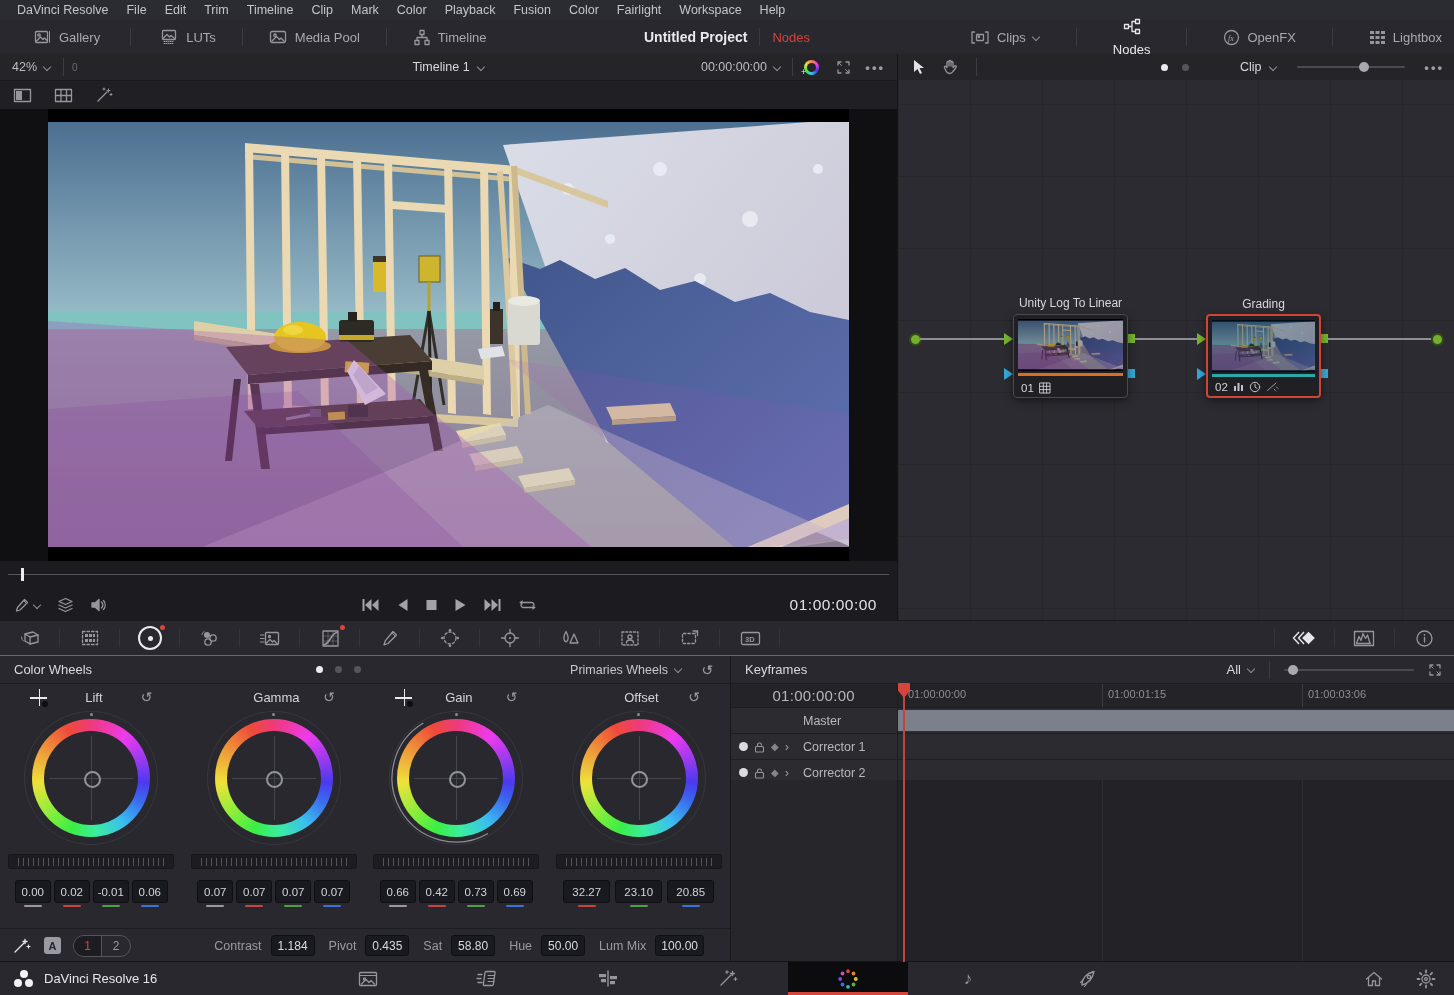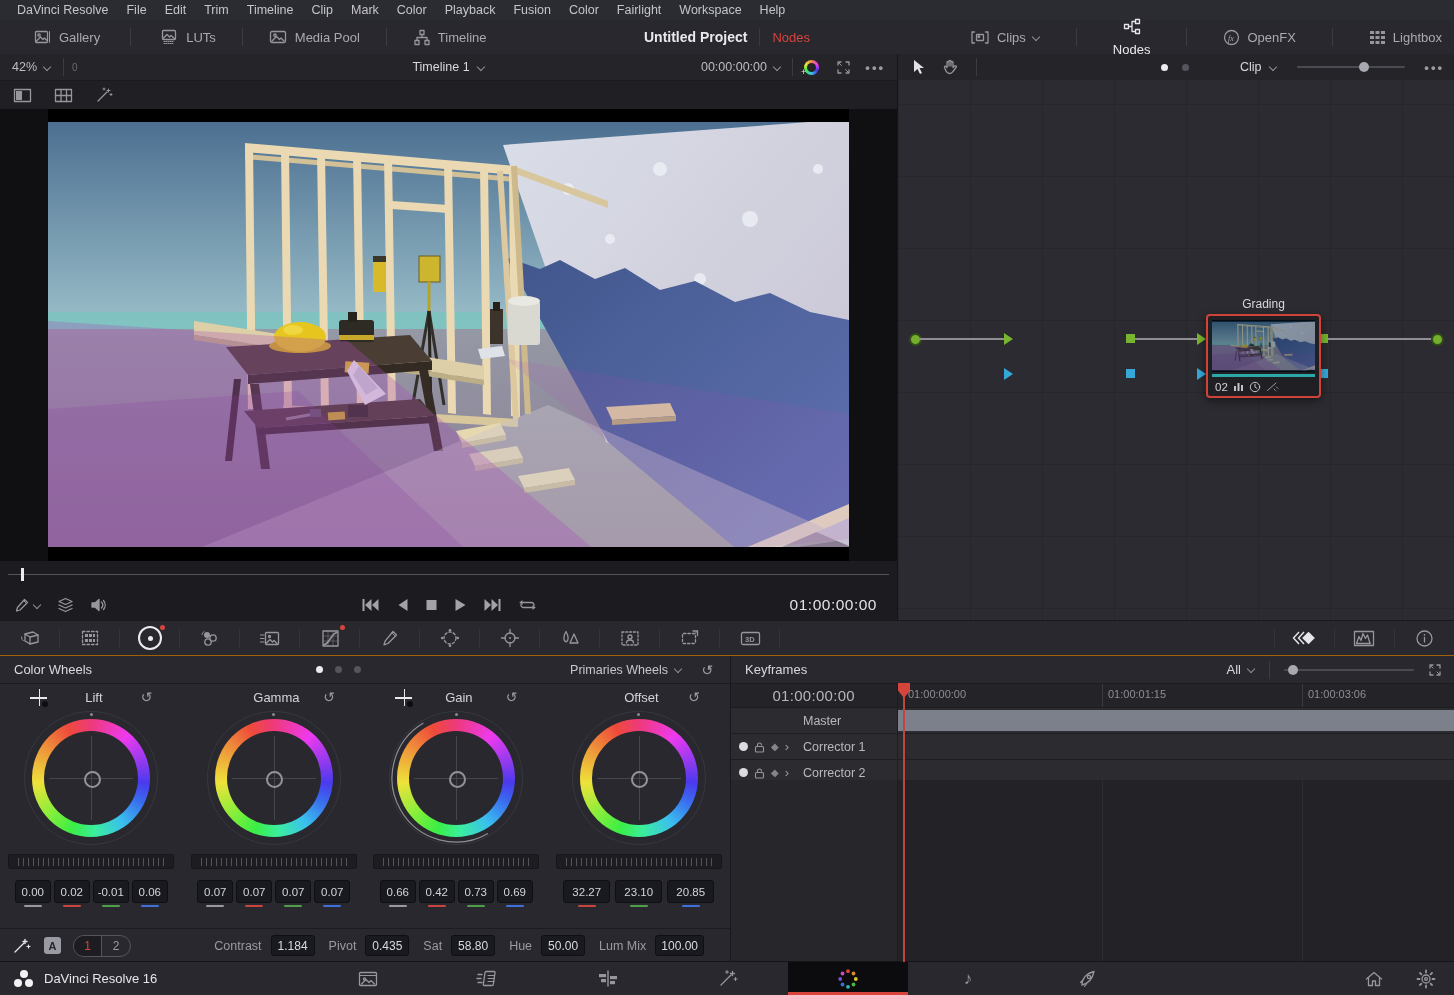--- a/index.html
+++ b/index.html
@@ -543,20 +543,37 @@
 
         <div class="tri green" style="left:106px;top:253px"></div>
         <div class="tri blue" style="left:106px;top:288px"></div>
         <div class="sq green" style="left:228px;top:254px"></div>
         <div class="sq blue" style="left:228px;top:289px"></div>
         <div class="tri green" style="left:299px;top:253px"></div>
         <div class="tri blue" style="left:299px;top:288px"></div>
         <div class="sq green" style="left:421px;top:254px"></div>
         <div class="sq blue" style="left:421px;top:289px"></div>
 
+        <div class="node" style="left:115px;top:234px">
+          <div class="node-title">Unity Log To Linear</div>
+          <div class="node-thumb">
+            <svg viewBox="0 0 801 452" preserveAspectRatio="none">
+                <use href="#scene3d"></use>
+              </svg>
+            <div class="thumb-tint" style="background:rgba(10,5,25,.28)"></div>
+          </div>
+          <div class="node-bar" style="background:#d9701e"></div>
+          <div class="node-foot">
+            <span>01</span>
+            <svg class="ico" width="12" height="12" style="stroke:#c2c2c8;stroke-width:1">
+                <rect x="1" y="1" width="10" height="10"></rect>
+                <path d="M4.3 1 v10 M7.6 1 v10 M1 4.3 h10 M1 7.6 h10"></path>
+              </svg>
+          </div>
+        </div>
 
         <div class="node selected" style="left:308px;top:234px">
           <div class="node-title">Grading</div>
           <div class="node-thumb">
             <svg viewBox="0 0 801 452" preserveAspectRatio="none">
                 <use href="#scene3d"></use>
               </svg>
             <div class="thumb-tint" style="background:rgba(5,35,55,.38)"></div>
           </div>
           <div class="node-bar" style="background:#2ba8a8"></div>

